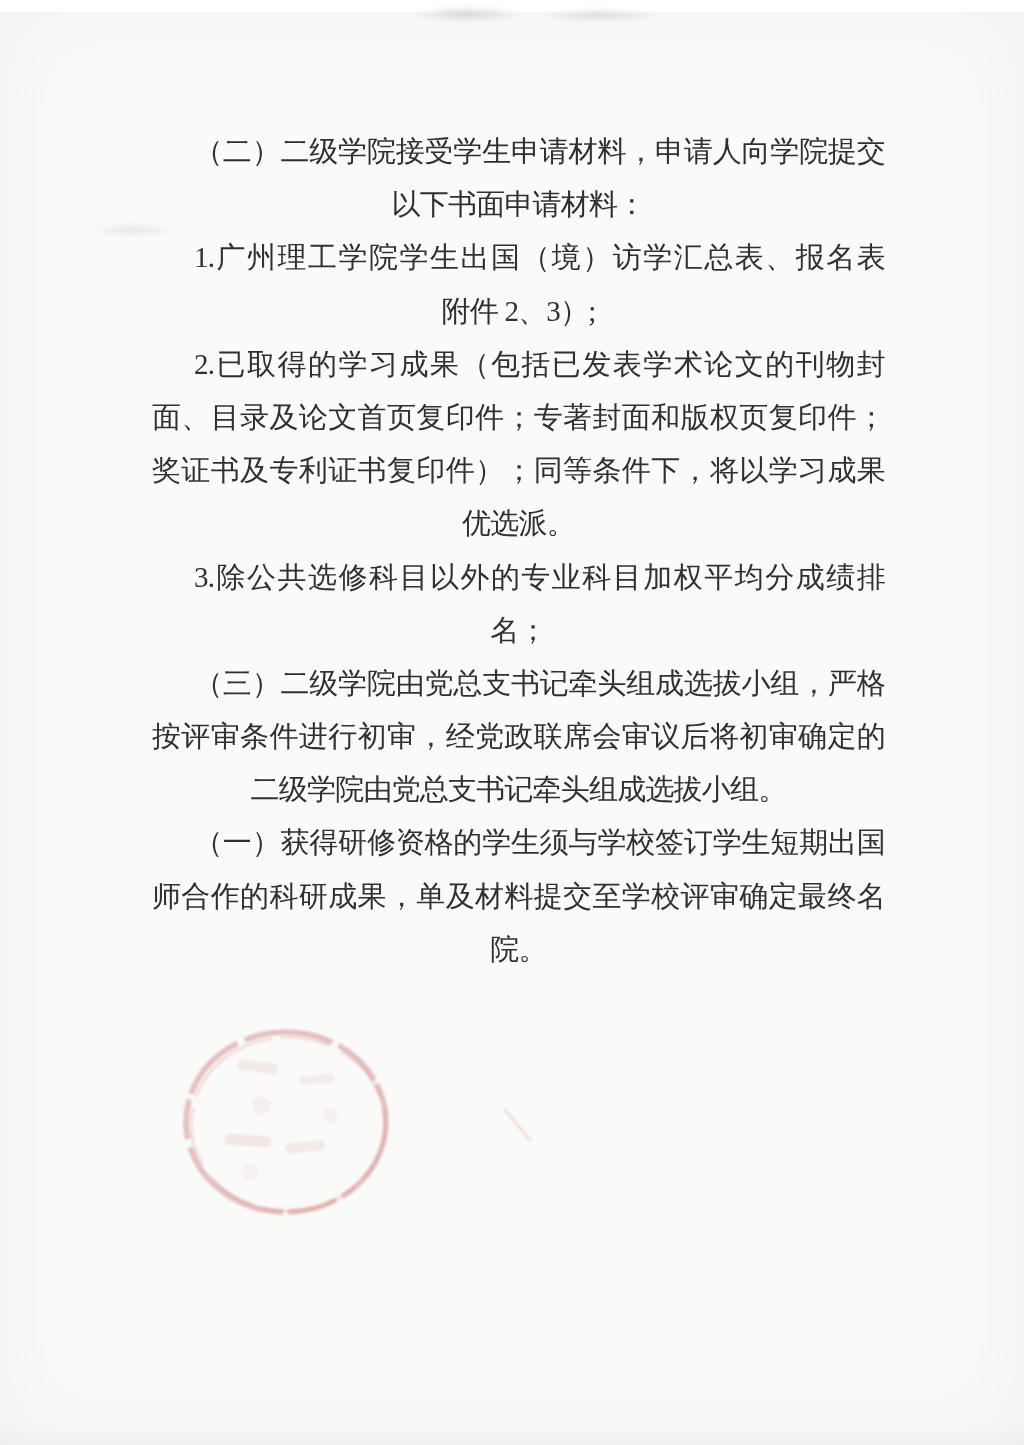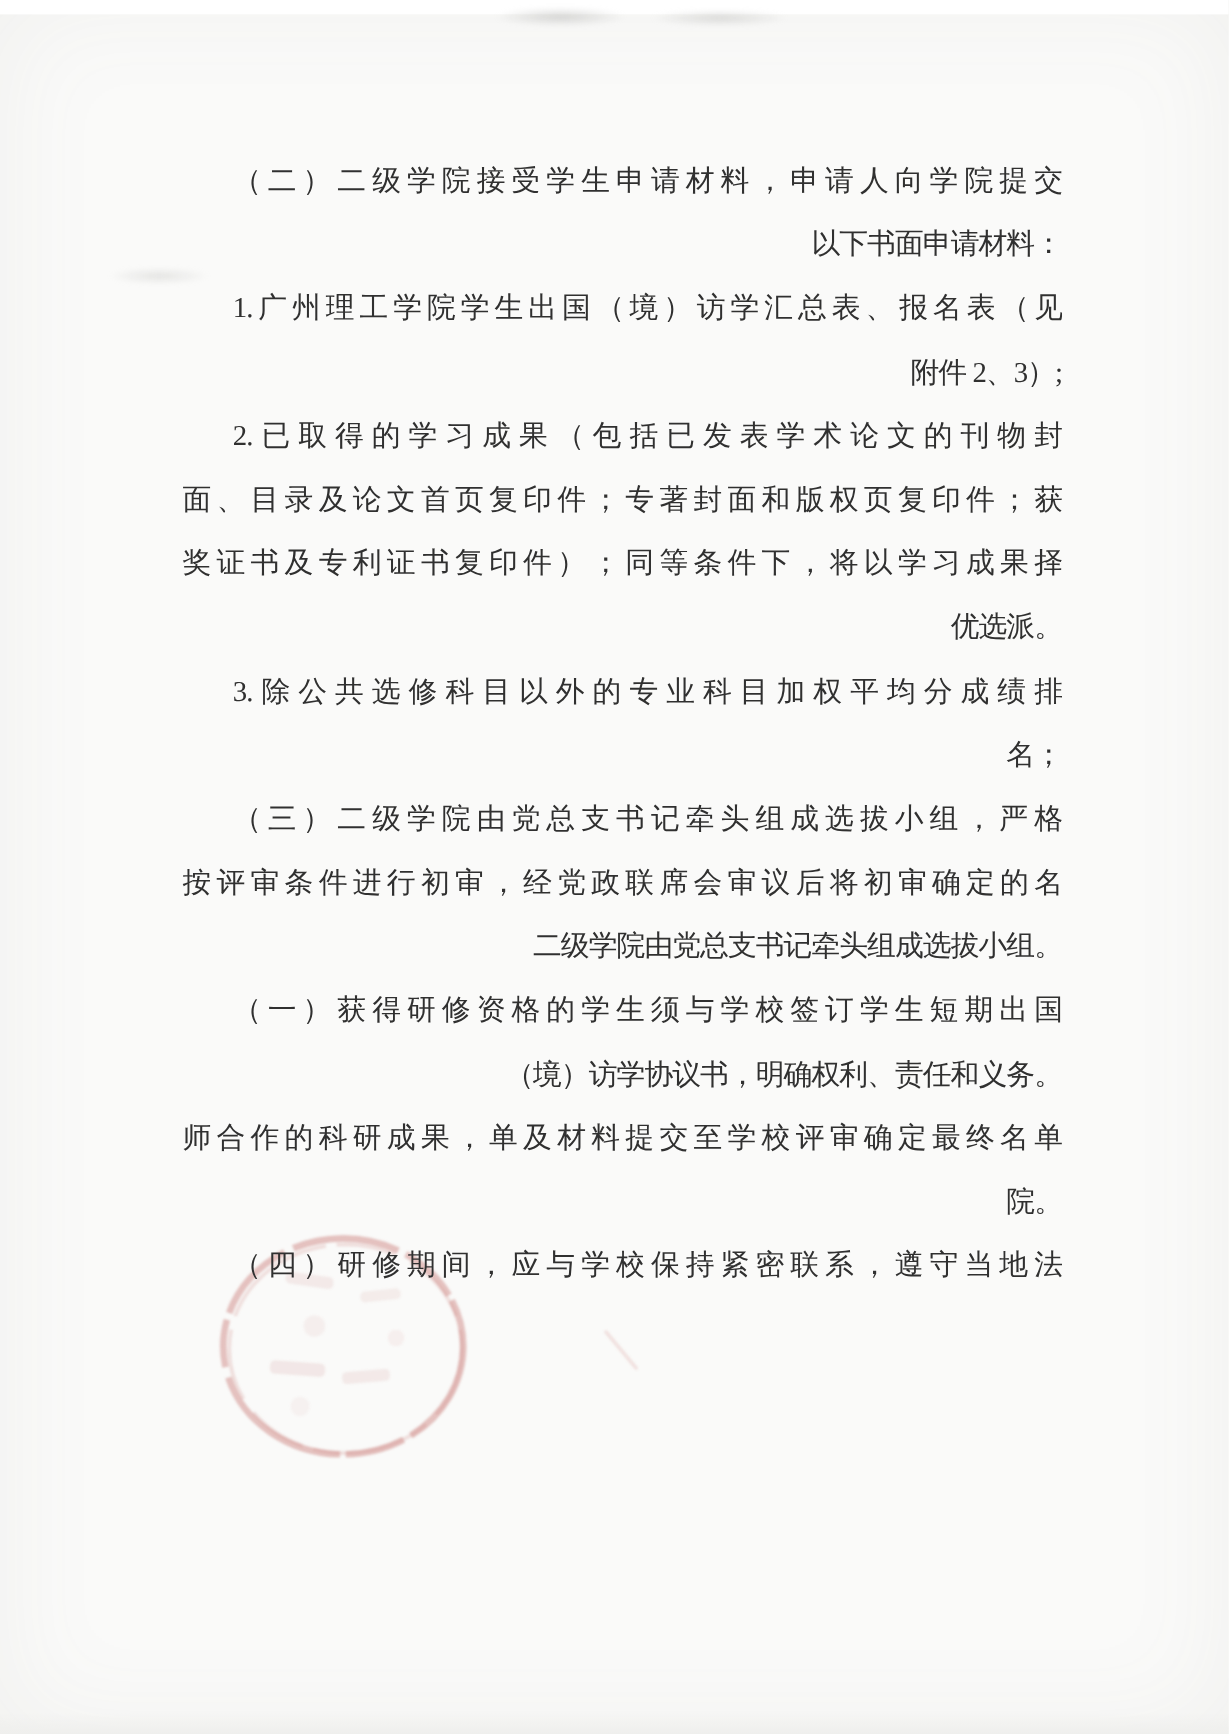--- a/index.html
+++ b/index.html
@@ -28,30 +28,30 @@
     position: absolute;
     left: 0; bottom: 0;
     width: 100%; height: 18px;
     background: linear-gradient(to bottom, rgba(250,250,249,0), #efefed);
   }
   .textblock {
     position: absolute;
     left: 152px;
     top: 125px;
     width: 733px;
-    font-size: 24px;
+    font-size: 29px;
     line-height: 53.2px;
     letter-spacing: -0.8px;
     color: #303030;
   }
   .ln {
     height: 53.2px;
     overflow: hidden;
     white-space: normal;
-    text-align: right;
+    text-align: center;
   }
   .ln.fill {
     text-align: justify;
     text-align-last: justify;
   }
   .ln.indent {
     text-indent: 42px;
   }
   .smudge {
     position: absolute;
@@ -117,19 +117,17 @@
     <div class="ln indent fill">2.已取得的学习成果（包括已发表学术论文的刊物封</div>
     <div class="ln fill">面、目录及论文首页复印件；专著封面和版权页复印件；获</div>
     <div class="ln fill">奖证书及专利证书复印件）；同等条件下，将以学习成果择</div>
     <div class="ln">优选派。</div>
     <div class="ln indent fill">3.除公共选修科目以外的专业科目加权平均分成绩排</div>
     <div class="ln">名；</div>
     <div class="ln indent fill">（三）二级学院由党总支书记牵头组成选拔小组，严格</div>
     <div class="ln fill">按评审条件进行初审，经党政联席会审议后将初审确定的名</div>
     <div class="ln">二级学院由党总支书记牵头组成选拔小组。</div>
     <div class="ln indent fill">（一）获得研修资格的学生须与学校签订学生短期出国</div>
-    <div class="ln">（境）访学协议书，明确权利、责任和义务。</div>
     <div class="ln fill">师合作的科研成果，单及材料提交至学校评审确定最终名单</div>
     <div class="ln">院。</div>
-    <div class="ln indent fill">（四）研修期间，应与学校保持紧密联系，遵守当地法</div>
   </main>
 
 </div>
 
 </body></html>

